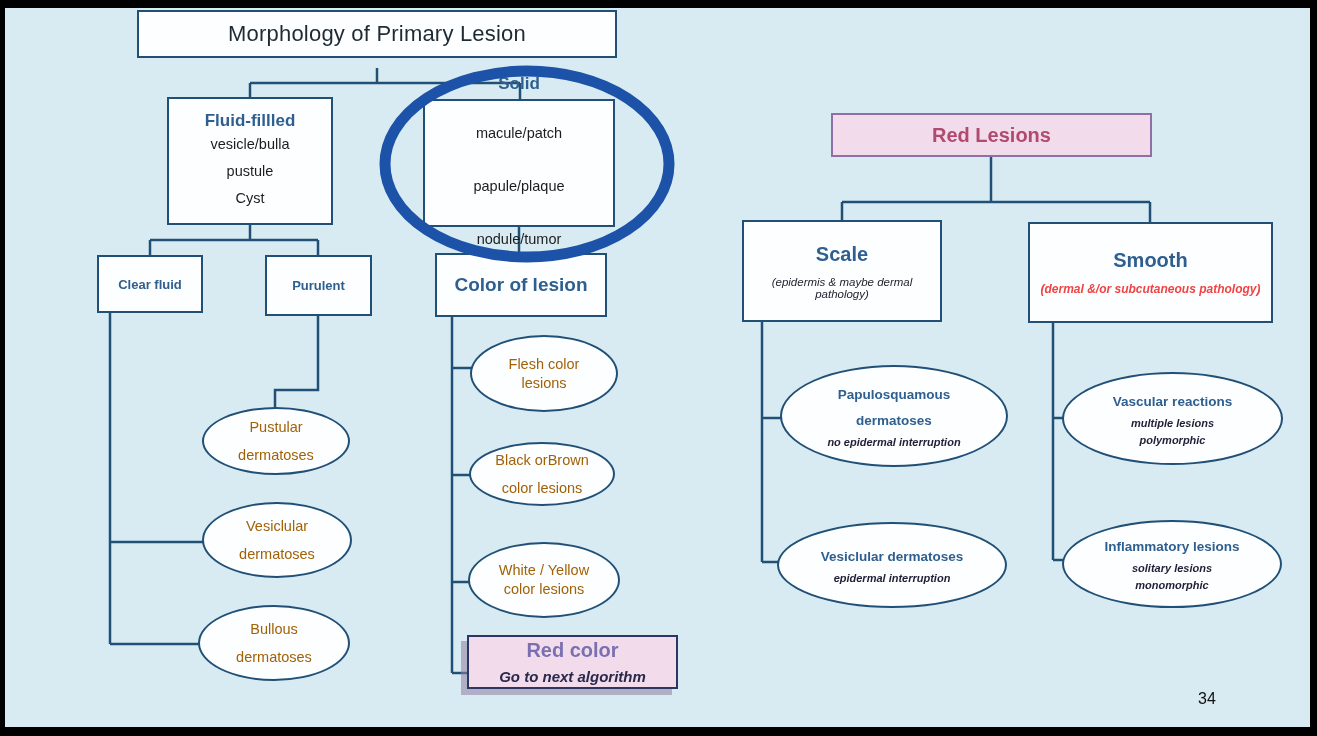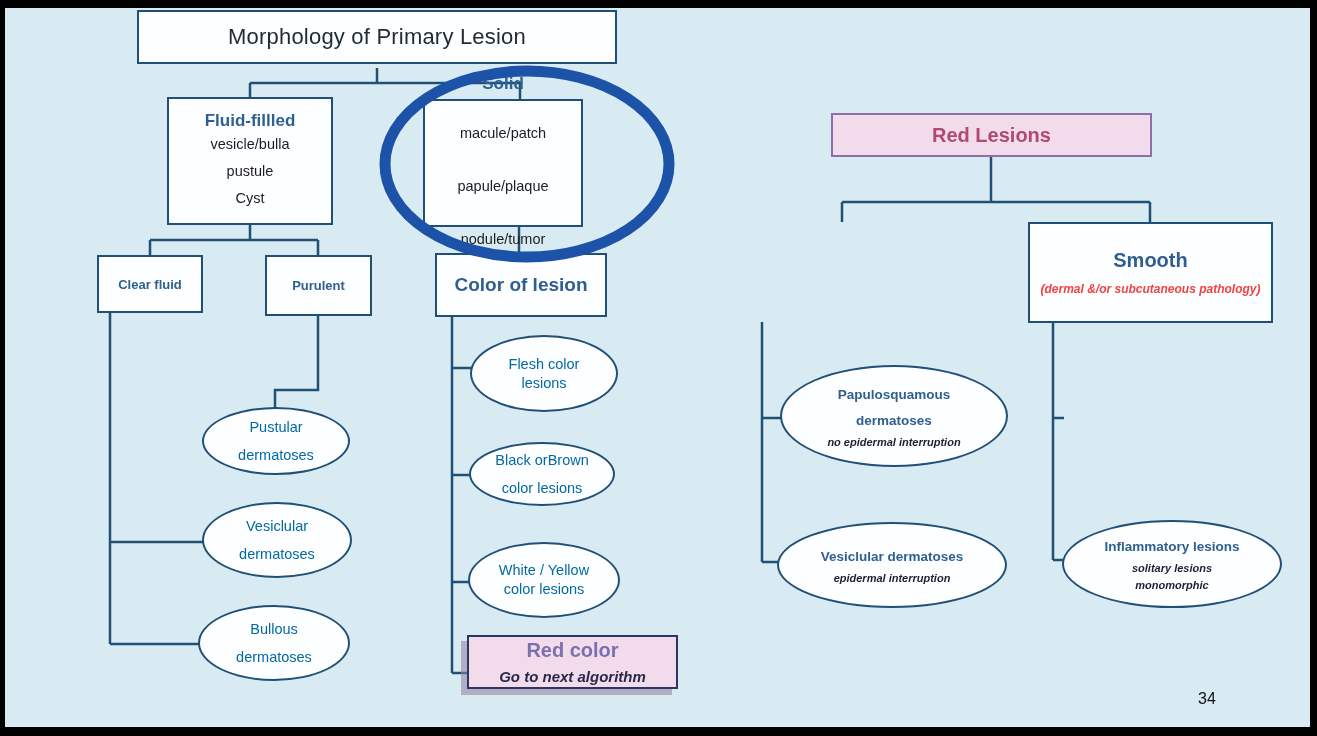--- a/index.html
+++ b/index.html
@@ -20,21 +20,21 @@
   }
   .ellipse{border-radius:50%;}
   .pink{background:#f2dcec;border:2px solid #8f6fa5;}
   .title-text{font-size:22px;color:#1f2a33;letter-spacing:0.2px;}
   .heading{font-weight:bold;color:#2e5f8f;}
   .h17{font-size:17px;}
   .h18{font-size:13px;}
   .h19{font-size:19px;}
   .h20{font-size:20px;}
   .body-line{font-size:14.5px;color:#1d1d1f;line-height:27px;}
-  .ell-line{font-size:14.5px;color:#0369a1;}
+  .ell-line{font-size:14.5px;color:#a16207;}
   .lh-wide .ell-line{line-height:28px;}
   .lh-tight .ell-line{line-height:19px;}
   .blue-ell-line{font-size:13.5px;font-weight:bold;color:#2e5f8f;line-height:26px;}
   .sub-bi{font-size:11px;font-weight:bold;font-style:italic;color:#1f1f35;line-height:17px;}
   .scale-sub{font-size:11.5px;font-style:italic;color:#222430;margin-top:10px;}
   .smooth-sub{font-size:12px;font-weight:bold;font-style:italic;color:#ef4444;margin-top:10px;}
   .red-lesions-text{font-size:20px;font-weight:bold;color:#b04a6e;}
   .red-color-box{
     background:#f2dcec;border:2.5px solid #2d3563;
     box-shadow:-6px 6px 0 rgba(145,126,163,0.55);
@@ -66,32 +66,32 @@
       <path d="M452 317 L452 673 M452 368 L472 368 M452 475 L471 475 M452 582 L470 582 M452 673 L468 673"></path>
 
       <path d="M991 157 L991 202 M842 202 L1150 202 M842 202 L842 222 M1150 202 L1150 224"></path>
 
       <path d="M762 322 L762 562 M762 418 L782 418 M762 562 L779 562"></path>
 
       <path d="M1053 323 L1053 560 M1053 418 L1064 418 M1053 560 L1064 560"></path>
     </g>
   </svg>
 
-  <div class="node" style="left:137px;top:10px;width:480px;height:54px;">
+  <div class="node" style="left:137px;top:10px;width:480px;height:48px;">
     <div class="title-text">Morphology of Primary Lesion</div>
   </div>
 
   <div class="node" style="left:167px;top:97px;width:166px;height:128px;">
     <div class="heading h17">Fluid-fillled</div>
     <div class="body-line">vesicle/bulla</div>
     <div class="body-line">pustule</div>
     <div class="body-line">Cyst</div>
   </div>
 
-  <div class="node" style="left:423px;top:99px;width:160px;height:128px;gap:26px;">
+  <div class="node" style="left:423px;top:99px;width:192px;height:128px;gap:26px;">
     <div class="heading h17">Solid</div>
     <div class="body-line">macule/patch</div>
     <div class="body-line">papule/plaque</div>
     <div class="body-line">nodule/tumor</div>
   </div>
 
   <div class="node" style="left:97px;top:255px;width:106px;height:58px;">
     <div class="heading h18">Clear fluid</div>
   </div>
 
@@ -135,37 +135,46 @@
 
   <div class="node red-color-box" style="left:467px;top:635px;width:211px;height:54px;">
     <div class="red-color-heading">Red color</div>
     <div class="red-color-sub">Go to next algorithm</div>
   </div>
 
   <div class="node pink" style="left:831px;top:113px;width:321px;height:44px;">
     <div class="red-lesions-text">Red Lesions</div>
   </div>
 
+  <div class="node" style="left:742px;top:220px;width:200px;height:102px;">
+    <div class="heading h20">Scale</div>
+    <div class="scale-sub">(epidermis &amp; maybe dermal pathology)</div>
+  </div>
 
   <div class="node" style="left:1028px;top:222px;width:245px;height:101px;">
     <div class="heading h20">Smooth</div>
     <div class="smooth-sub">(dermal &amp;/or subcutaneous pathology)</div>
   </div>
 
   <div class="node ellipse" style="left:780px;top:365px;width:228px;height:102px;">
     <div class="blue-ell-line">Papulosquamous</div>
     <div class="blue-ell-line">dermatoses</div>
     <div class="sub-bi">no epidermal interruption</div>
   </div>
 
   <div class="node ellipse" style="left:777px;top:522px;width:230px;height:86px;">
     <div class="blue-ell-line">Vesiclular dermatoses</div>
     <div class="sub-bi">epidermal interruption</div>
   </div>
 
+  <div class="node ellipse" style="left:1062px;top:372px;width:221px;height:93px;">
+    <div class="blue-ell-line">Vascular reactions</div>
+    <div class="sub-bi">multiple lesions</div>
+    <div class="sub-bi">polymorphic</div>
+  </div>
 
   <div class="node ellipse" style="left:1062px;top:520px;width:220px;height:88px;">
     <div class="blue-ell-line">Inflammatory lesions</div>
     <div class="sub-bi">solitary lesions</div>
     <div class="sub-bi">monomorphic</div>
   </div>
 
   <svg class="annotation" width="1317" height="736">
     <ellipse cx="527" cy="164" rx="142" ry="93" fill="none" stroke="#1c52a8" stroke-width="11"></ellipse>
   </svg>

